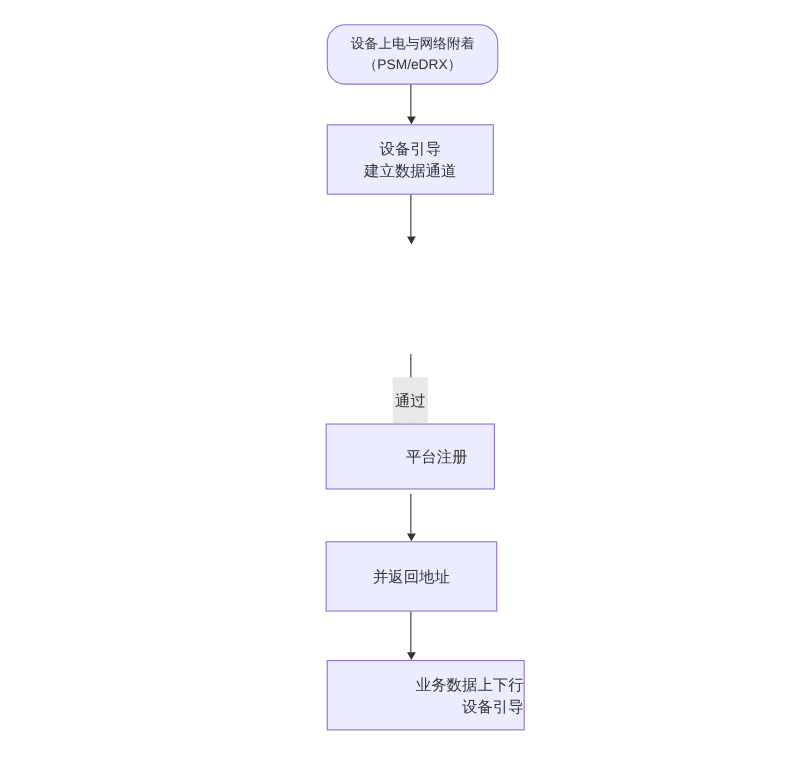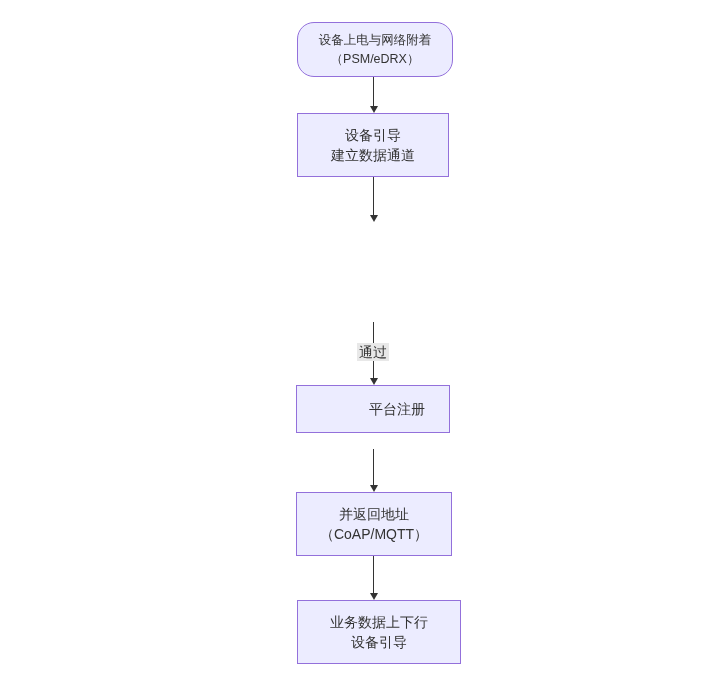--- a/index.html
+++ b/index.html
@@ -26,23 +26,23 @@
     display: flex;
     flex-direction: column;
     align-items: center;
     justify-content: center;
     text-align: center;
     font-size: 14px;
     line-height: 20px;
   }
   .n1 { left: 297px; top: 22px;  width: 156px; height: 55px; font-size: 12.5px; line-height: 19px; border-radius: 17px; }
   .n2 { left: 297px; top: 113px; width: 152px; height: 64px; }
-  .n4 { left: 296px; top: 385px; width: 154px; height: 48px; padding-left: 48px; }
+  .n4 { left: 296px; top: 385px; width: 154px; height: 60px; padding-left: 48px; }
   .n5 { left: 296px; top: 492px; width: 156px; height: 64px; }
-  .n6 { left: 297px; top: 600px; width: 164px; height: 64px; }
+  .n6 { left: 297px; top: 600px; width: 180px; height: 64px; align-items: flex-end; }
 
   
   .diamond-wrap {
     position: absolute;
     left: 323px;
     top: 222px;
     width: 100px;
     height: 100px;
   }
   .diamond-shape {
@@ -95,21 +95,21 @@
   .c4 { top: 449px; height: 43px; }
   .c5 { top: 556px; height: 44px; }
 
   
   .edge-label {
     position: absolute;
     left: 373px;
     top: 343px;
     transform: translateX(-50%);
     background: var(--edge-label-bg, #e8e8e8);
-    padding: 0 2px;
+    padding: 12px 2px;
     font-size: 14px;
     line-height: 18px;
     white-space: nowrap;
   }
 </style>
 </head>
 <body>
 
 <div class="canvas">
 
@@ -144,21 +144,20 @@
     <div>平台注册</div>
   </div>
 
   <div class="connector c4">
     <div class="stem"></div>
     <div class="head"></div>
   </div>
 
   <div class="node-rect n5">
     <div>并返回地址</div>
-    <div>（CoAP/MQTT）</div>
   </div>
 
   <div class="connector c5">
     <div class="stem"></div>
     <div class="head"></div>
   </div>
 
   <div class="node-rect n6">
     <div>业务数据上下行</div>
     <div>设备引导</div>

